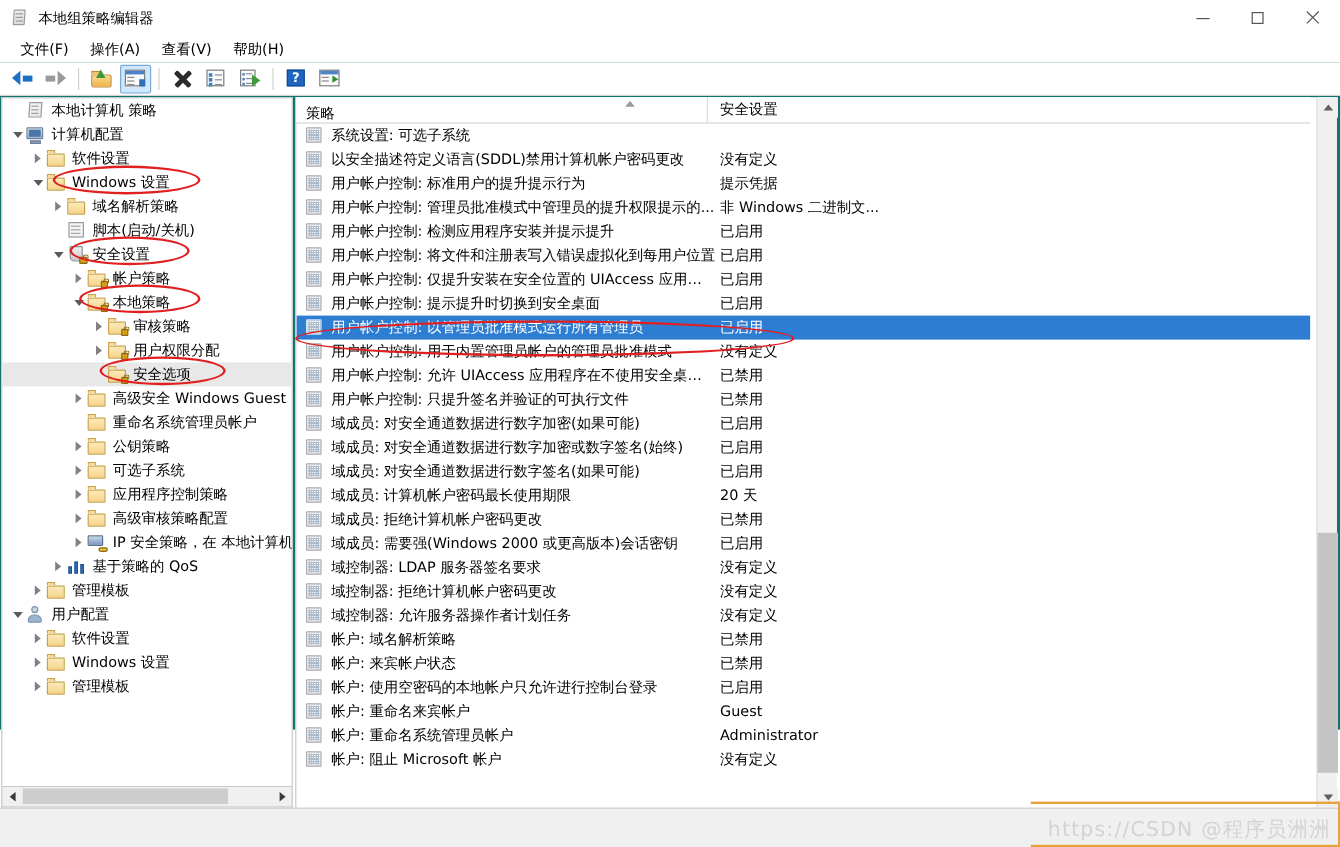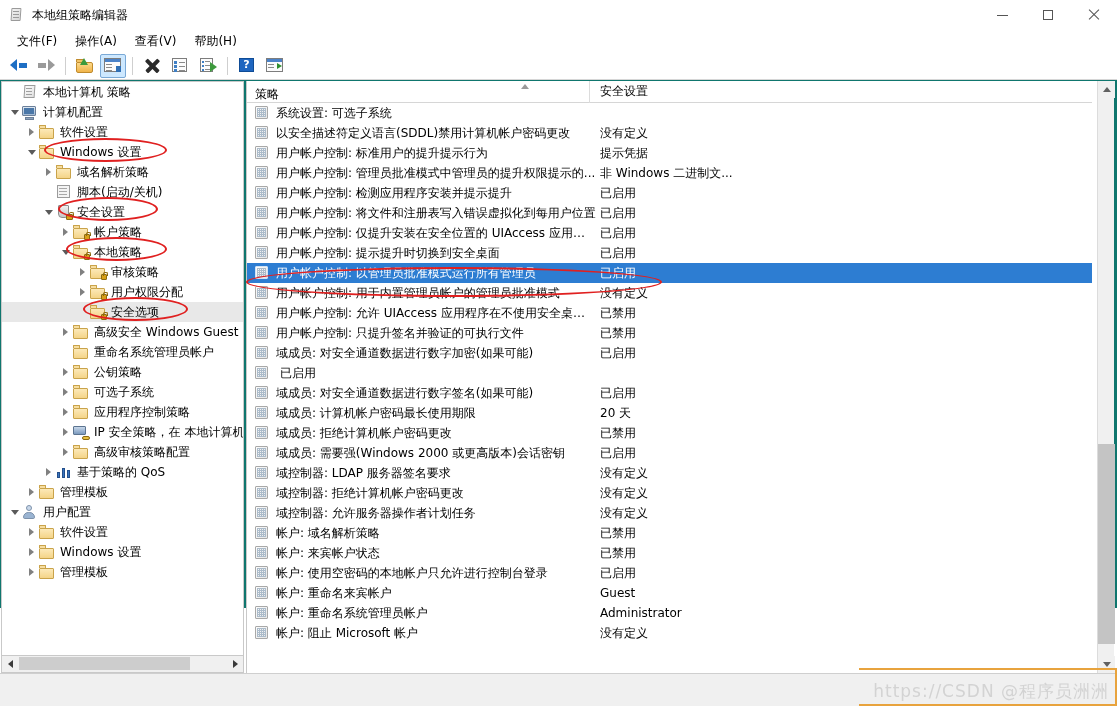--- a/index.html
+++ b/index.html
@@ -526,34 +526,34 @@
             <span class="chev closed"></span>
             <span class="t-icon ic-folder">
               <span class="fb"></span>
               <span class="ft"></span>
             </span>
             <span class="t-label">应用程序控制策略</span>
           </div>
           <div class="tree-row">
             <span class="tw" style="width: 57px;"></span>
             <span class="chev closed"></span>
+            <span class="t-icon ic-folder">
+              <span class="fb"></span>
+              <span class="ft"></span>
+            </span>
+            <span class="t-label">高级审核策略配置</span>
+          </div>
+          <div class="tree-row">
+            <span class="tw" style="width: 57px;"></span>
+            <span class="chev closed"></span>
             <span class="t-icon ic-ipsec">
               <span class="pc"></span>
               <span class="key"></span>
             </span>
             <span class="t-label">IP 安全策略，在 本地计算机</span>
-          </div>
-          <div class="tree-row">
-            <span class="tw" style="width: 57px;"></span>
-            <span class="chev closed"></span>
-            <span class="t-icon ic-folder">
-              <span class="fb"></span>
-              <span class="ft"></span>
-            </span>
-            <span class="t-label">高级审核策略配置</span>
           </div>
           <div class="tree-row">
             <span class="tw" style="width: 40px;"></span>
             <span class="chev closed"></span>
             <span class="t-icon ic-qos">
               <span class="b1"></span>
               <span class="b2"></span>
               <span class="b3"></span>
             </span>
             <span class="t-label">基于策略的 QoS</span>
@@ -728,20 +728,21 @@
               <span class="dots"></span>
             </span>
             <span class="name">域成员: 对安全通道数据进行数字加密(如果可能)</span>
             <span class="val">已启用</span>
           </div>
           <div class="lrow">
             <span class="ic">
               <span class="box"></span>
               <span class="dots"></span>
             </span>
+            <span class="name">域成员: 对安全通道数据进行数字加密或数字签名(始终)</span>
             <span class="val">已启用</span>
           </div>
           <div class="lrow">
             <span class="ic">
               <span class="box"></span>
               <span class="dots"></span>
             </span>
             <span class="name">域成员: 对安全通道数据进行数字签名(如果可能)</span>
             <span class="val">已启用</span>
           </div>

